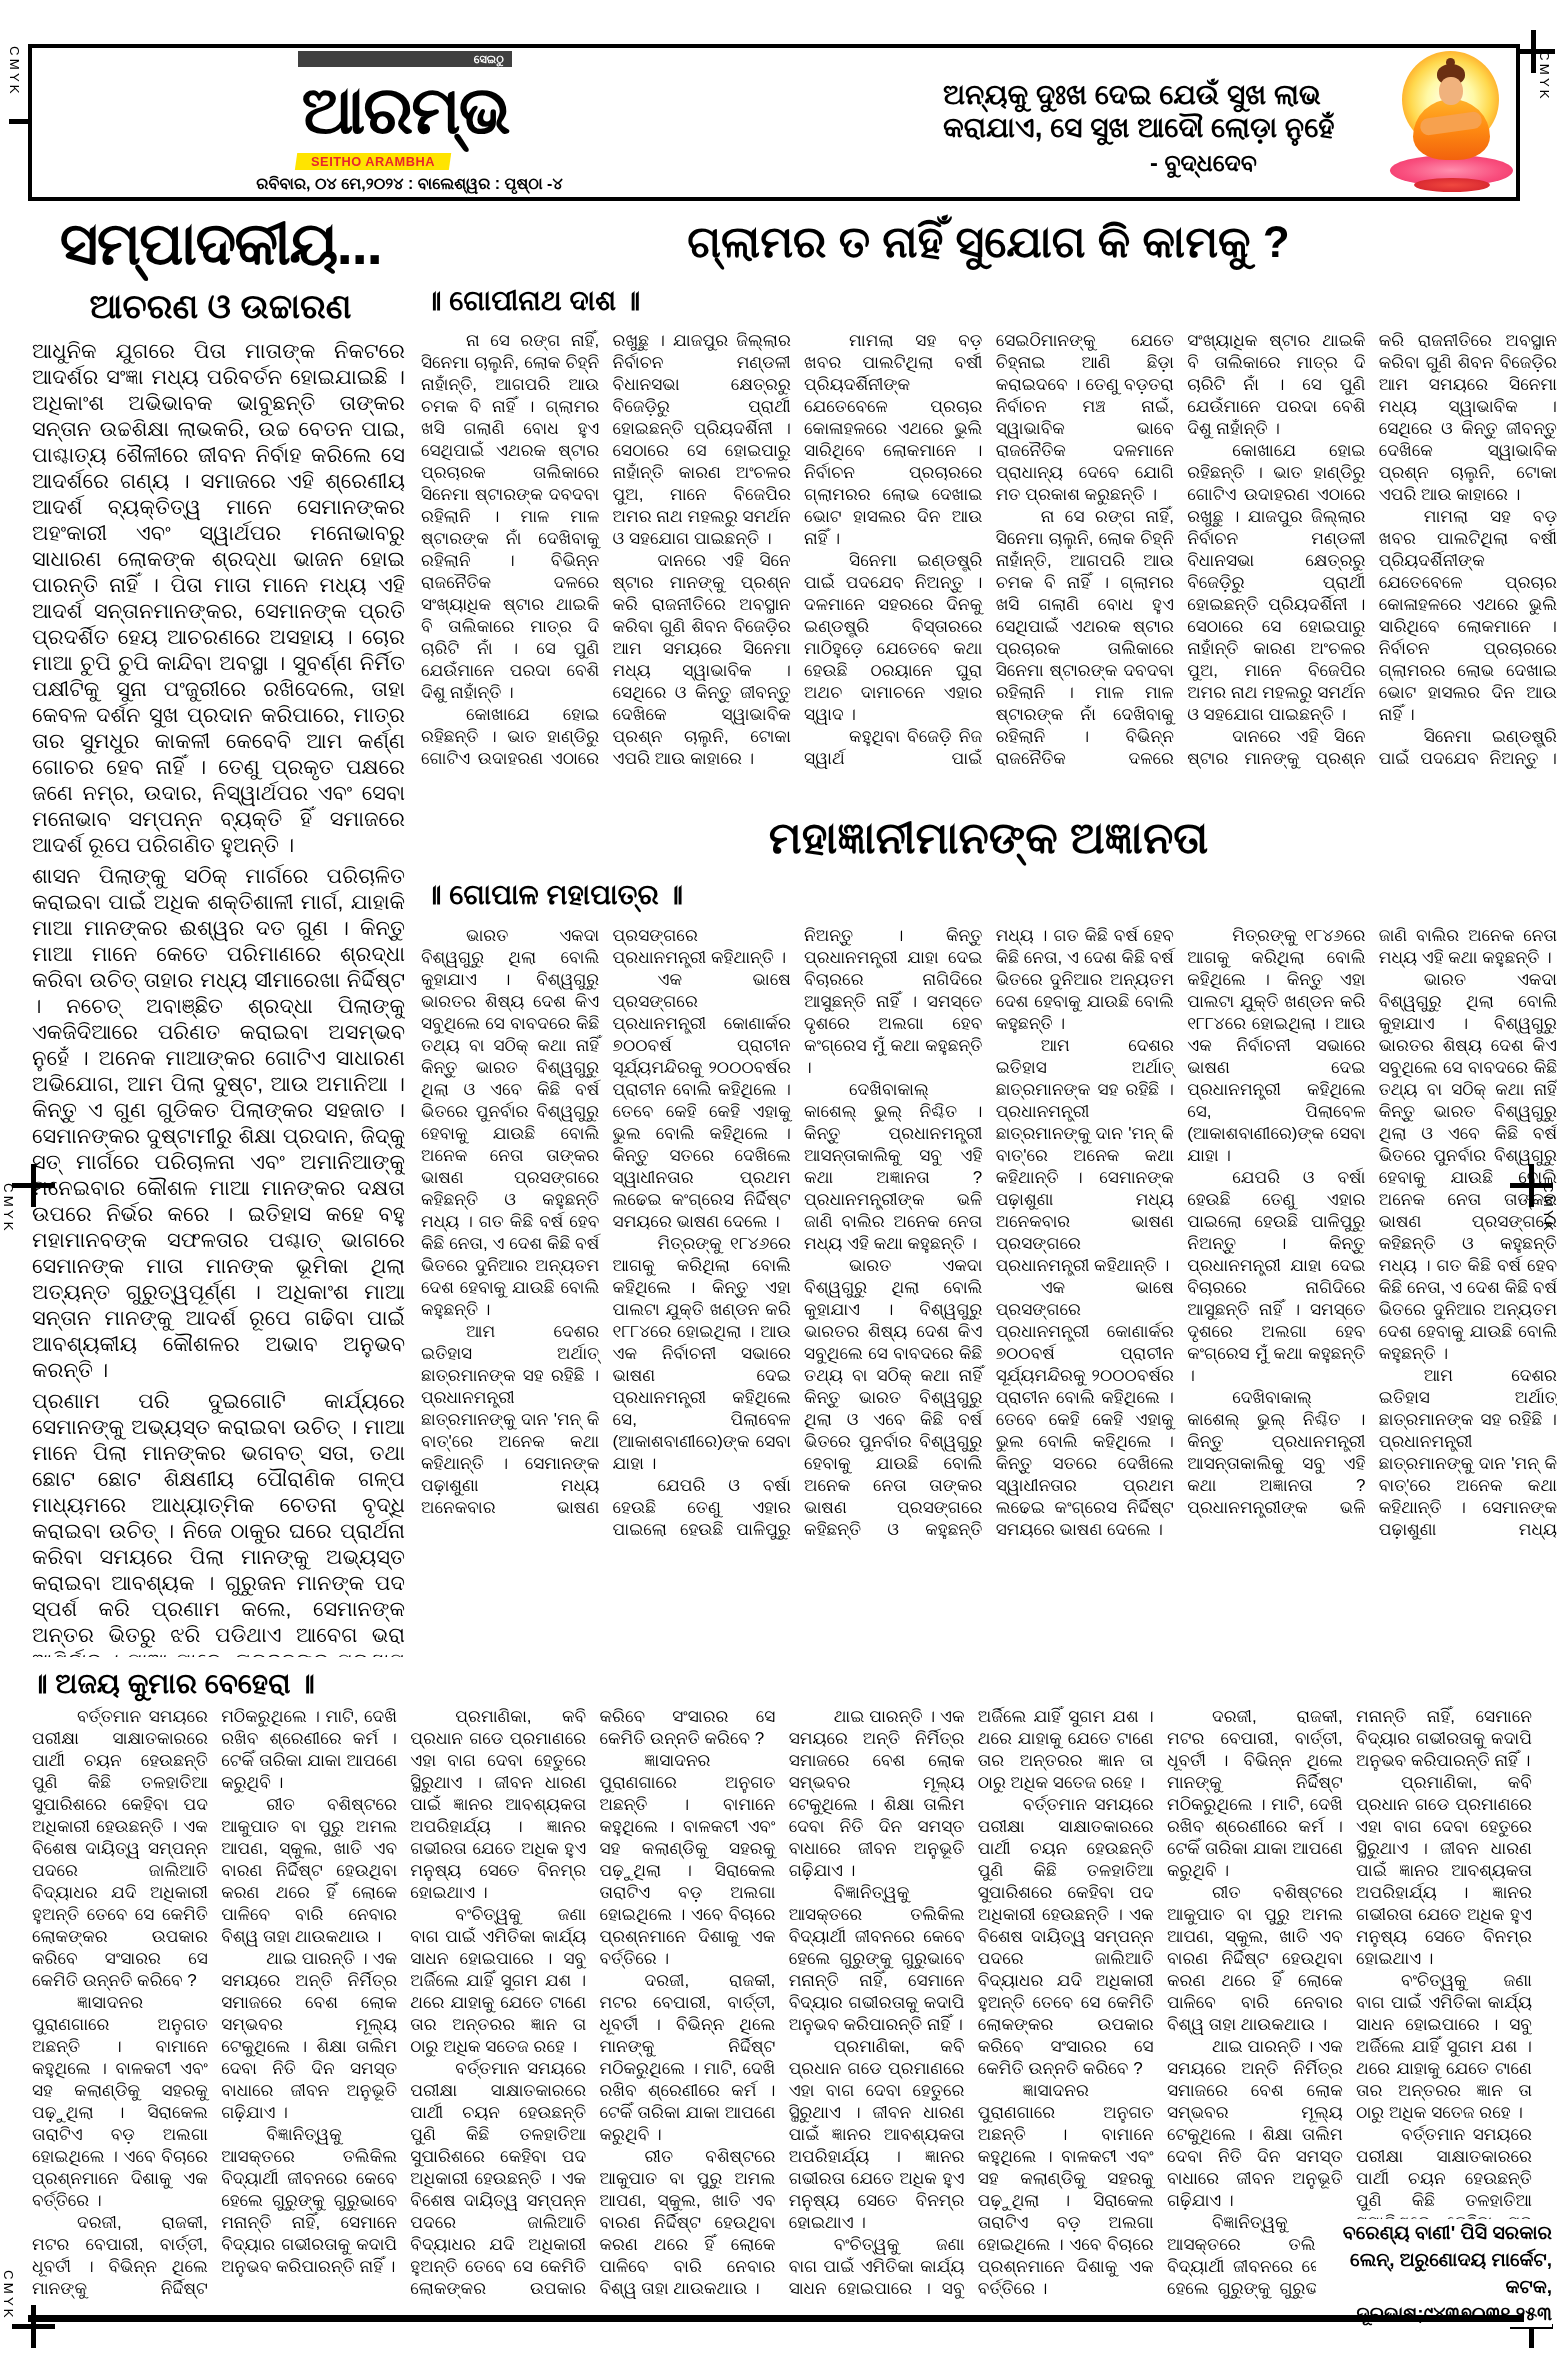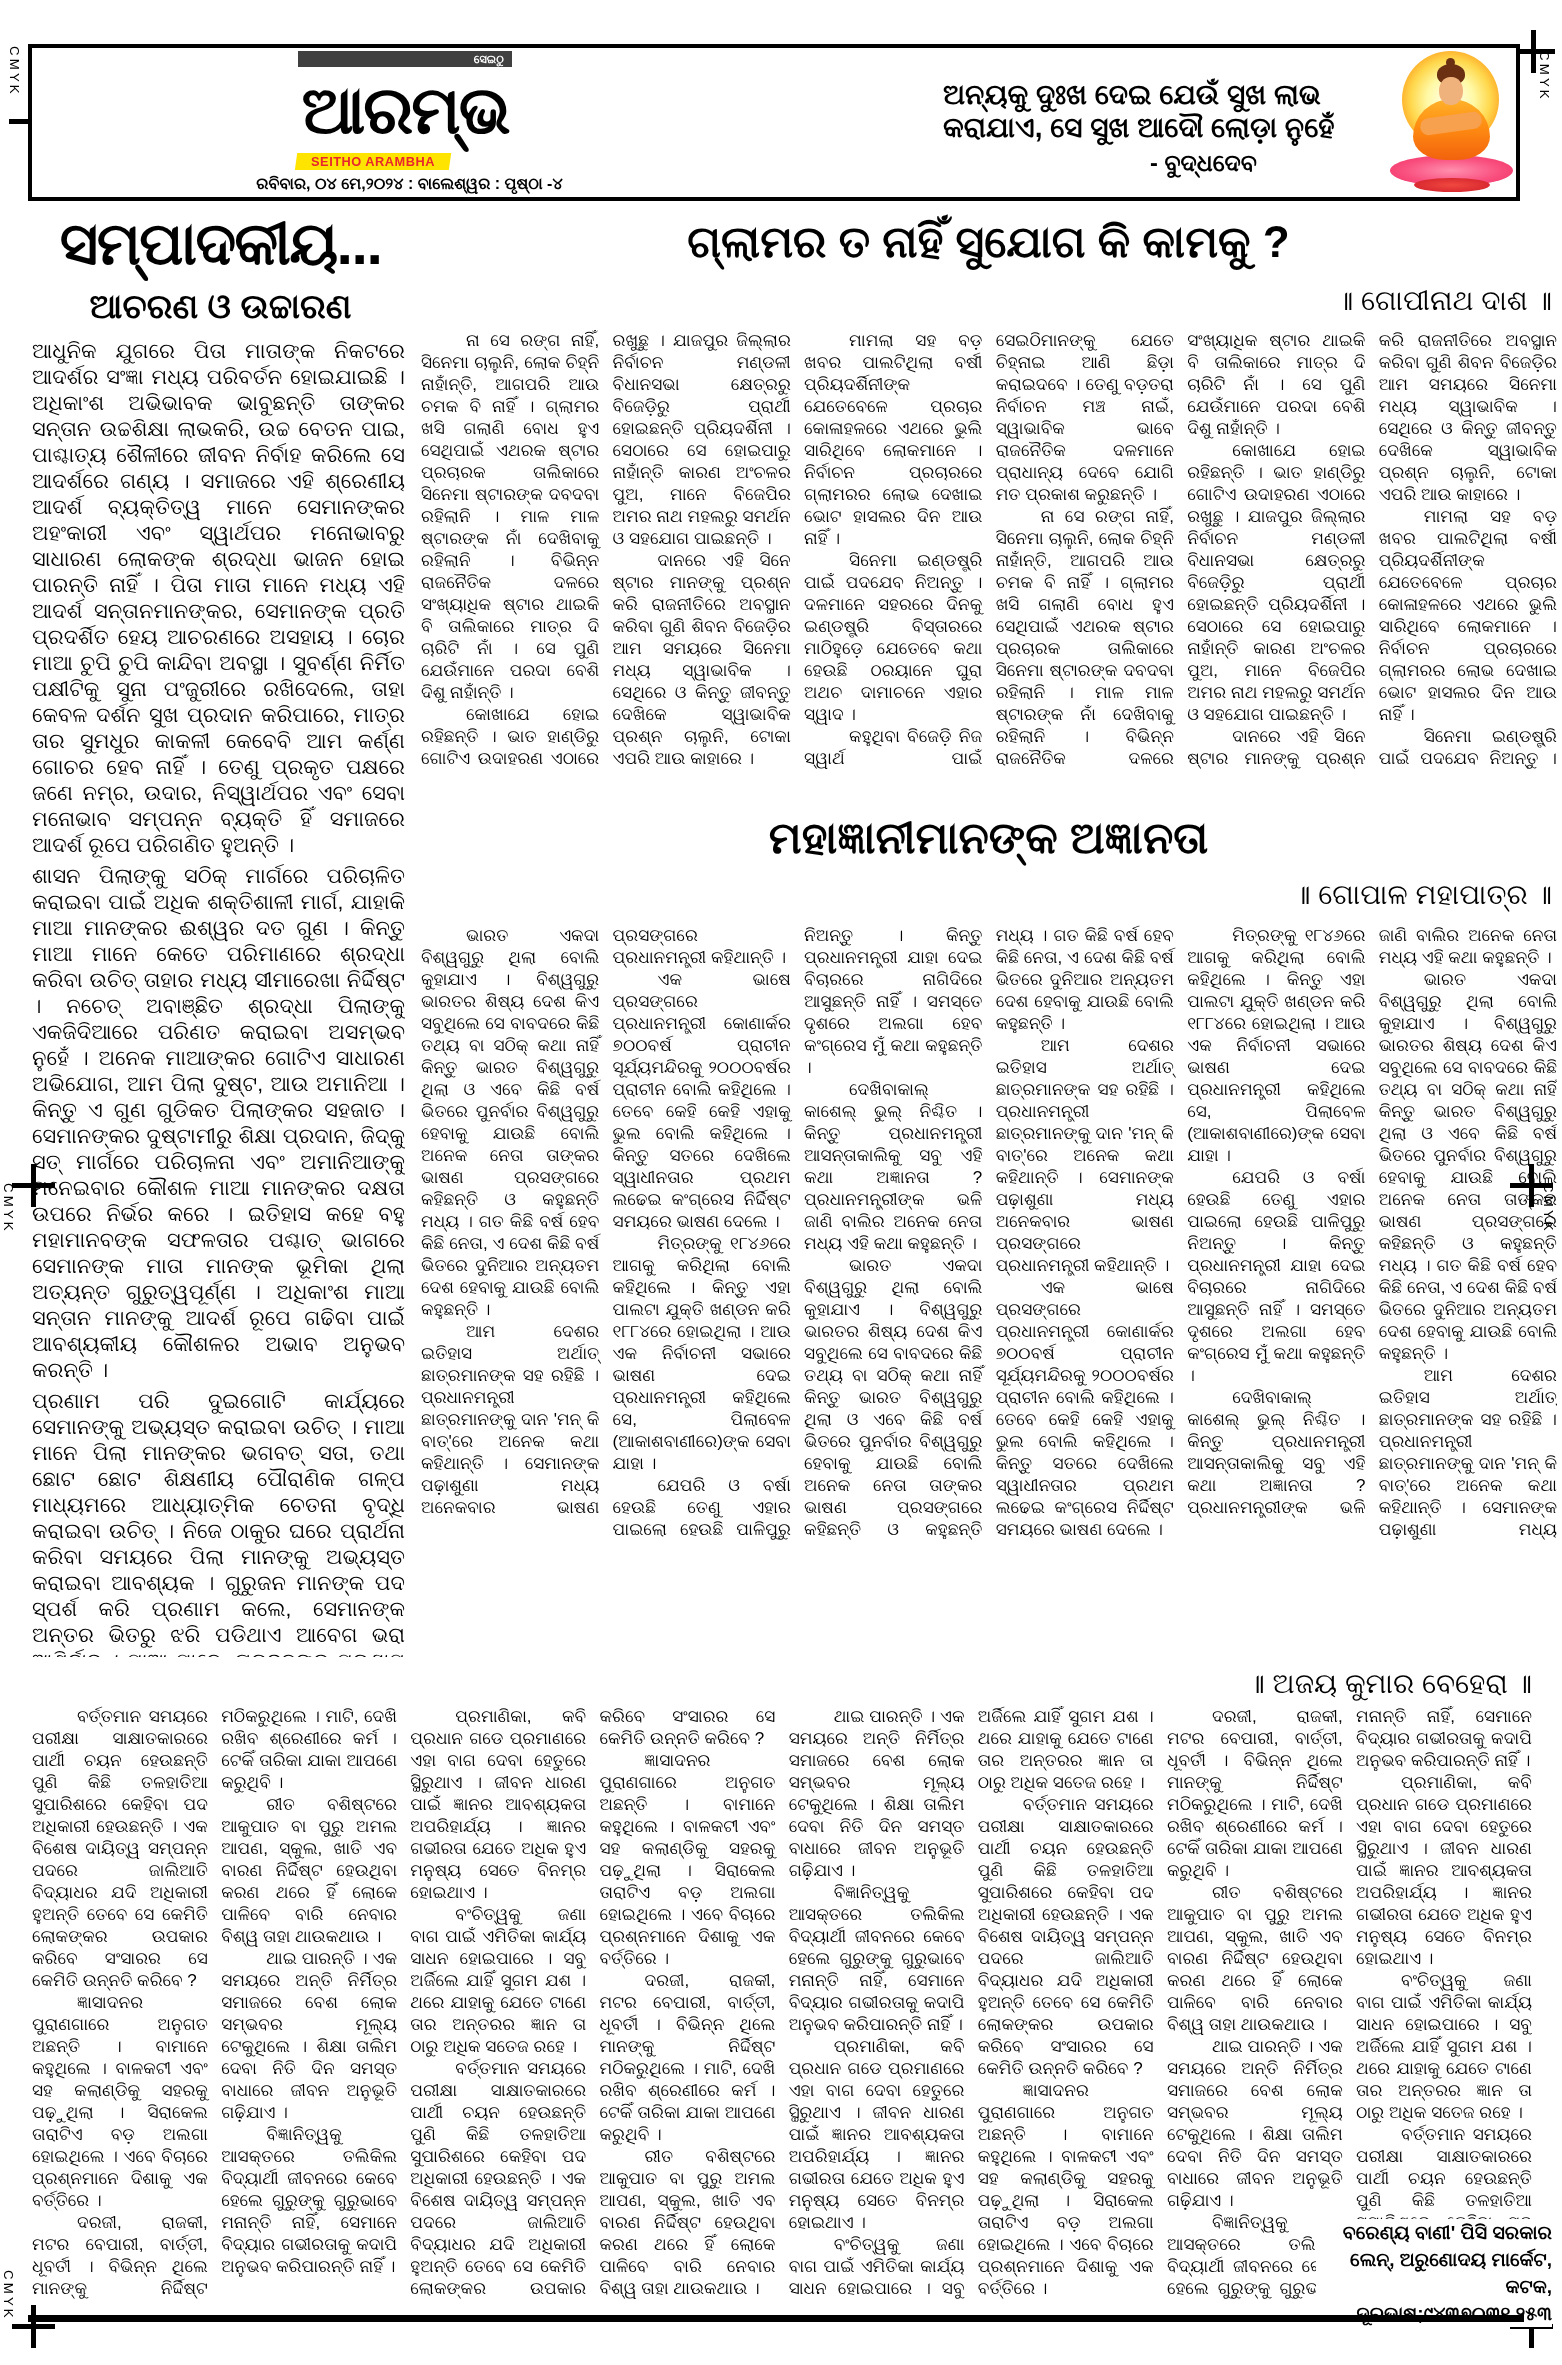--- a/index.html
+++ b/index.html
@@ -45,21 +45,21 @@
     border-radius:50% 50% 42% 42% / 62% 62% 38% 38%;}
   .buddha .arm{position:absolute;left:36px;top:66px;width:62px;height:17.4px;background:#f7a14e;
     border-radius:9.2px;transform:rotate(-8deg);}
   .buddha .lotus{position:absolute;left:6.1px;top:106px;width:123px;height:31px;border-radius:50%;
     background:radial-gradient(ellipse at center,#ff8fae 0%,#f9507f 55%,#ef2f63 100%);}
   .buddha .lotus-base{position:absolute;left:30px;top:129px;width:76px;height:14.3px;border-radius:50%;
     background:radial-gradient(ellipse at center,#f0483f 0%,#d7262f 80%);}
 
   
   .section-title{position:absolute;font-weight:900;text-align:center;}
-  .byline{position:absolute;text-align:right;font-weight:normal;}
+  .byline{position:absolute;text-align:left;font-weight:bold;}
 
   .ed-title{left:31px;top:214px;width:379px;font-size:59px;line-height:61px;letter-spacing:-1.5px;}
   .ed-sub{position:absolute;left:31px;top:288px;width:379px;font-size:34px;line-height:37px;
           font-weight:bold;text-align:center;}
 
   .a1-head{left:425px;top:217px;width:1127px;font-size:44px;line-height:49px;}
   .a1-byline{left:425px;top:285px;width:1127px;font-size:28px;}
   .a2-head{left:425px;top:813px;width:1127px;font-size:44px;line-height:49px;}
   .a2-byline{left:425px;top:879px;width:1127px;font-size:28px;}
   .a3-head{left:31px;top:1604px;width:1501px;font-size:44px;line-height:49px;}

